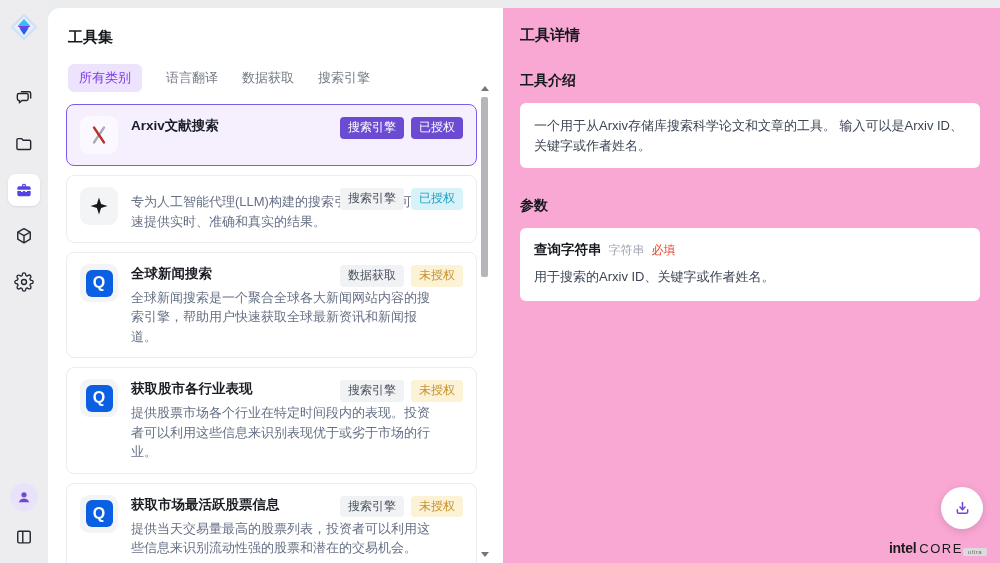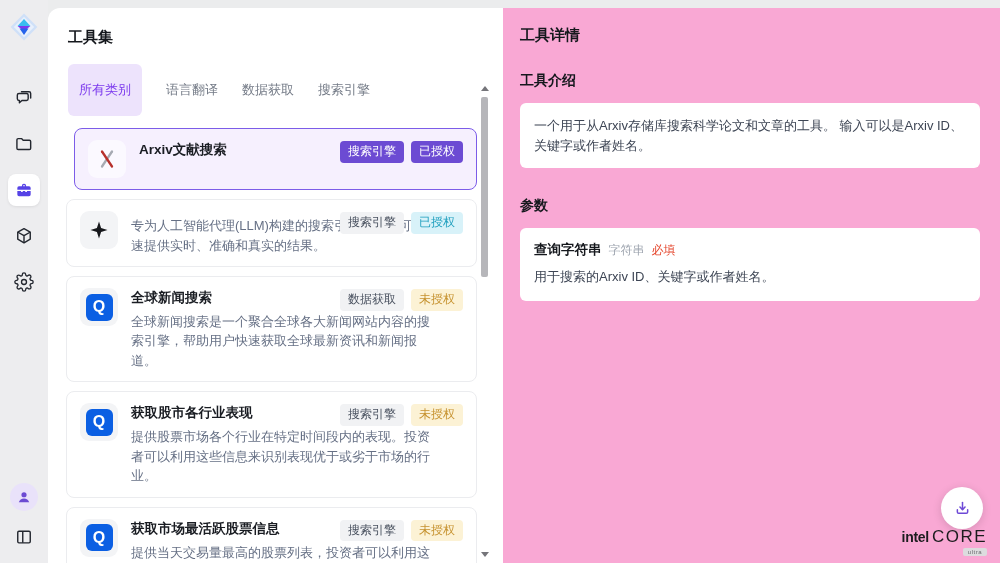--- a/index.html
+++ b/index.html
@@ -20,25 +20,25 @@
   .avatar-btn { width:28px; height:28px; border:none; border-radius:50%; background:#e9e2fa; cursor:pointer;
                 display:flex; align-items:center; justify-content:center; }
   .avatar-btn svg { width:20px; height:20px; }
 
   
   .list-panel { position:absolute; left:48px; top:8px; width:455px; height:555px; background:#ffffff;
                 border-top-left-radius:12px; padding:18px 26px 0 18px; overflow:hidden; }
   .page-title { font-size:15px; font-weight:bold; color:#15181d; margin:2px 0 0 2px; }
   .tabs { display:flex; align-items:center; gap:24px; margin:17px 0 0 2px; }
   .tab { border:none; background:transparent; font-size:13px; color:#737a86; cursor:pointer; padding:5px 0; }
-  .tab.active { background:#ede3fc; color:#7c3aed; padding:17px 11px; border-radius:6px; }
+  .tab.active { background:#ede3fc; color:#7c3aed; padding:5px 11px; border-radius:6px; }
   .tool-list { margin-top:12px; display:flex; flex-direction:column; gap:9px; }
   .tool-card { position:relative; background:#ffffff; border:1px solid #ebecef; border-radius:8px;
                padding:11px 13px; display:flex; gap:13px; cursor:pointer; }
-  .tool-card.selected { background:#f6f0fe; border:1.5px solid #7c5ce8;margin-left:8px; }
+  .tool-card.selected { background:#f6f0fe; border:1.5px solid #7c5ce8; }
   .tool-icon { flex:none; width:38px; height:38px; border-radius:9px; background:#f3f4f6;
                display:flex; align-items:center; justify-content:center; }
   .tool-card.selected .tool-icon { background:#fbf9ff; }
   .tool-icon svg { width:24px; height:24px; }
   .q-badge { width:27px; height:27px; border-radius:6px; background:#0b5fe3; color:#fff;
              font-size:16px; font-weight:bold; display:flex; align-items:center; justify-content:center; }
   .tool-body { flex:1; min-width:0; padding-top:1px; }
   .tool-title { font-size:13.5px; font-weight:bold; color:#1a1d23; line-height:1.4; }
   .tool-desc { margin-top:4px; font-size:13px; color:#667085; line-height:1.5; max-width:300px; }
   .tool-card.selected .tool-desc { color:#5a6472; }
@@ -72,25 +72,25 @@
   .param-name { font-size:13.5px; font-weight:bold; color:#15181d; }
   .param-type { font-size:12px; color:#9aa1ac; }
   .param-required { font-size:12px; color:#e5472e; }
   .param-desc { margin-top:9px; font-size:13px; color:#3d4554; }
 
   
   .fab { position:absolute; right:17px; bottom:34px; width:42px; height:42px; border-radius:50%;
          border:none; background:#ffffff; box-shadow:0 2px 10px rgba(0,0,0,.14); cursor:pointer;
          display:flex; align-items:center; justify-content:center; }
   .fab svg { width:19px; height:19px; }
-  .intel-wrap { position:absolute; right:13px; bottom:7px; display:flex; flex-direction:column;
+  .intel-wrap { position:absolute; right:13px; bottom:7px; display:flex; flex-direction:row;
                 align-items:flex-end; }
   .intel-line { display:flex; align-items:baseline; gap:3px; color:#1c1c1e; }
   .intel-word { font-size:14px; font-weight:600; letter-spacing:-0.3px; }
-  .core-word { font-size:17px; font-weight:400; letter-spacing:1.5px; }
+  .core-word { font-size:13px; font-weight:400; letter-spacing:1.5px; }
   .ultra-badge { margin-top:1px; font-size:6px; color:#6a6a6e; background:#dcdcde;
                  padding:1px 5px; border-radius:2px; letter-spacing:0.5px; }
 </style>
 </head>
 <body>
 
 <div class="page">
 
   <aside class="sidebar">
     <div class="logo">

